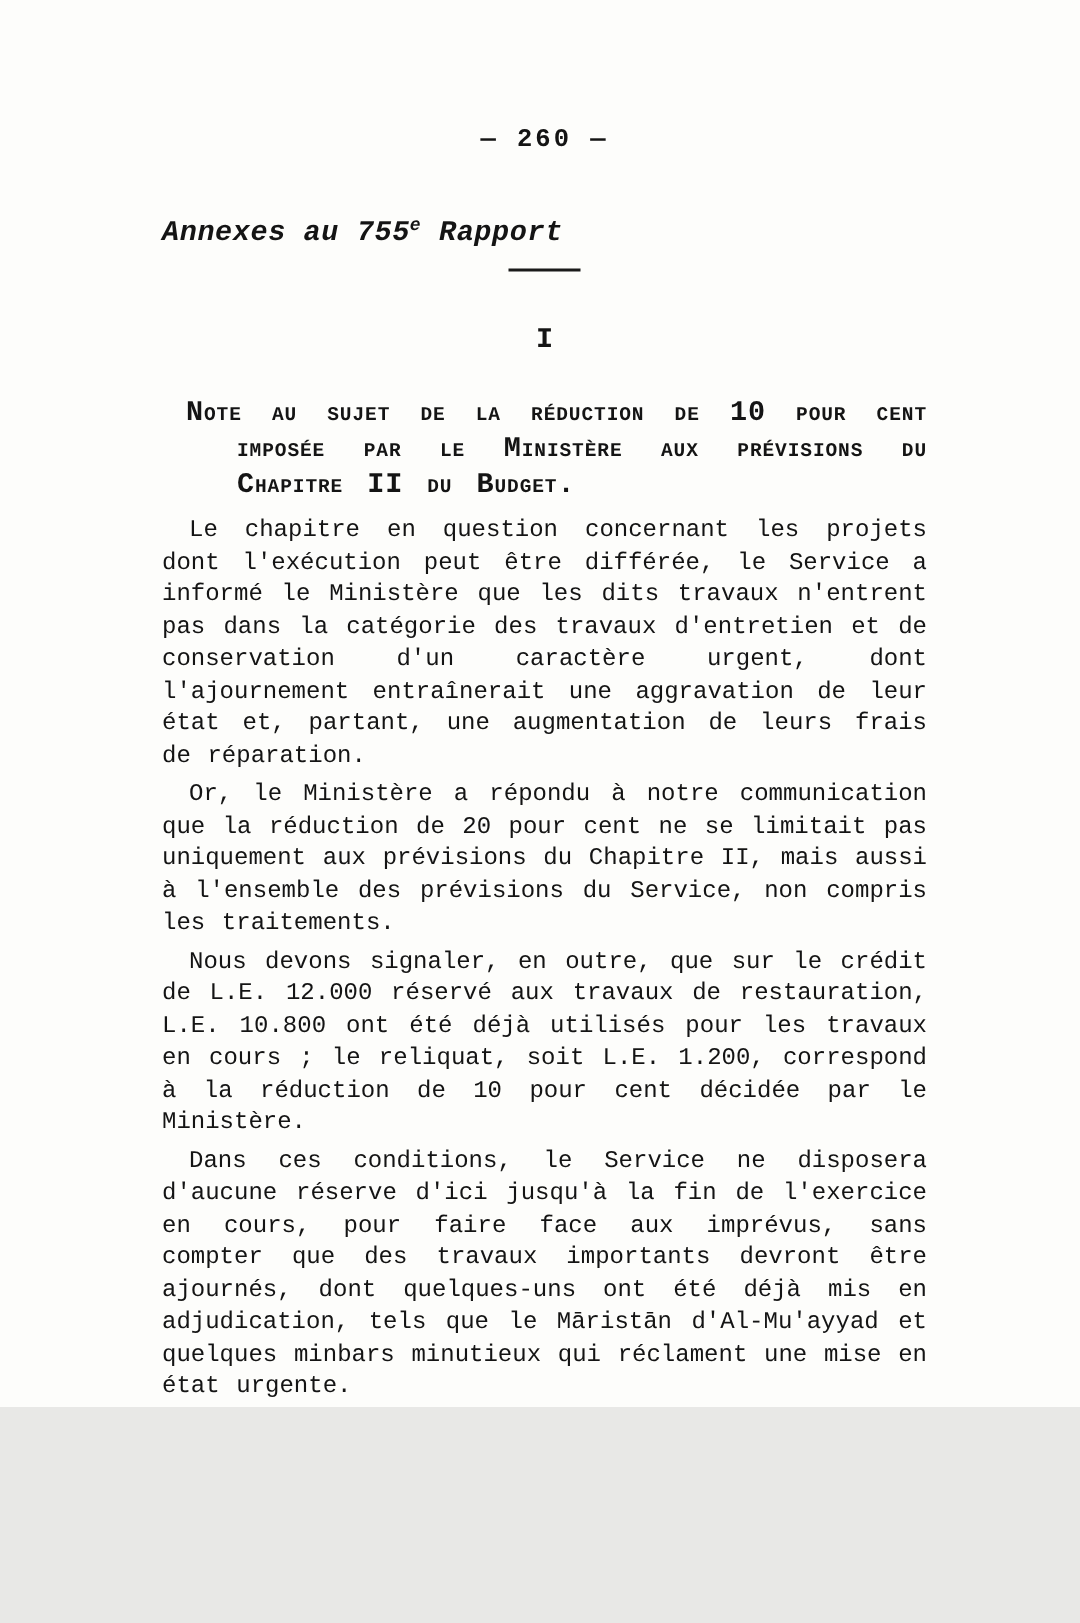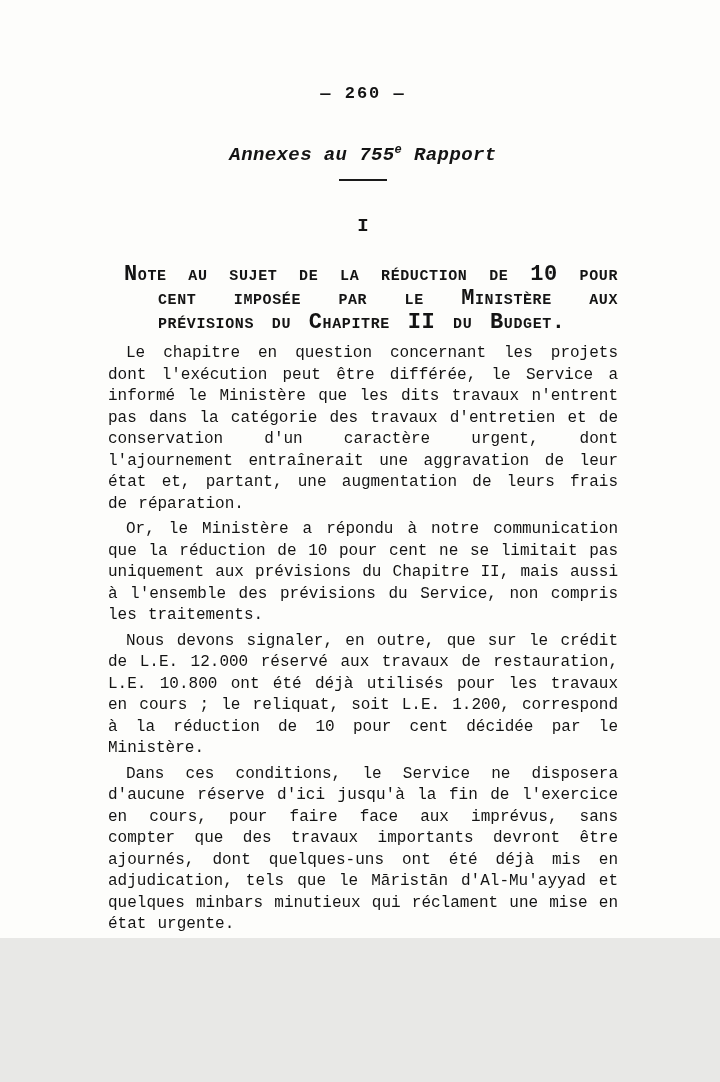--- a/index.html
+++ b/index.html
@@ -23,21 +23,20 @@
     top: 84px;
     width: 510px;
   }
   .page-number {
     text-align: center;
     font-weight: bold;
     font-size: 17px;
     letter-spacing: 2px;
   }
   .doc-title {
-    text-align: center;
     font-weight: bold;
     font-style: italic;
     font-size: 19px;
     margin-top: 40px;
     letter-spacing: 0.4px;
   }
   .doc-title sup {
     font-size: 12px;
   }
   .title-rule {
@@ -52,21 +51,21 @@
     font-size: 19px;
     margin-top: 34px;
   }
   .section-heading {
     margin-top: 26px;
     margin-left: 16px;
     padding-left: 34px;
     text-indent: -34px;
     font-weight: bold;
     font-variant: small-caps;
-    font-size: 22px;
+    font-size: 19px;
     line-height: 24px;
     letter-spacing: 0.6px;
     word-spacing: 4px;
     text-align: justify;
   }
   .body {
     margin-top: 8px;
   }
   .body p {
     margin: 4px 0 0 0;
@@ -88,19 +87,19 @@
     <div class="doc-title"><span>Annexes au 755</span><sup>e</sup><span> Rapport</span></div>
 
     <div class="title-rule"></div>
 
     <div class="section-number">I</div>
 
     <div class="section-heading">Note au sujet de la réduction de 10 pour cent imposée par le Ministère aux prévisions du Chapitre II du Budget.</div>
 
     <div class="body">
       <p>Le chapitre en question concernant les projets dont l'exécution peut être différée, le Service a informé le Ministère que les dits travaux n'entrent pas dans la catégorie des travaux d'entretien et de conservation d'un caractère urgent, dont l'ajournement entraînerait une aggravation de leur état et, partant, une augmentation de leurs frais de réparation.</p>
-      <p>Or, le Ministère a répondu à notre communication que la réduction de 10 pour cent ne se limitait pas uniquement aux prévisions du Chapitre II, mais aussi à l'ensemble des prévisions du Service, non compris les traitements.</p>
+      <p>Or, le Ministère a répondu à notre communication que la réduction de 20 pour cent ne se limitait pas uniquement aux prévisions du Chapitre II, mais aussi à l'ensemble des prévisions du Service, non compris les traitements.</p>
       <p>Nous devons signaler, en outre, que sur le crédit de L.E. 12.000 réservé aux travaux de restauration, L.E. 10.800 ont été déjà utilisés pour les travaux en cours ; le reliquat, soit L.E. 1.200, correspond à la réduction de 10 pour cent décidée par le Ministère.</p>
       <p>Dans ces conditions, le Service ne disposera d'aucune réserve d'ici jusqu'à la fin de l'exercice en cours, pour faire face aux imprévus, sans compter que des travaux importants devront être ajournés, dont quelques-uns ont été déjà mis en adjudication, tels que le Māristān d'Al-Mu'ayyad et quelques minbars minutieux qui réclament une mise en état urgente.</p>
     </div>
 
   </div>
 </div>
 
 </body></html>

